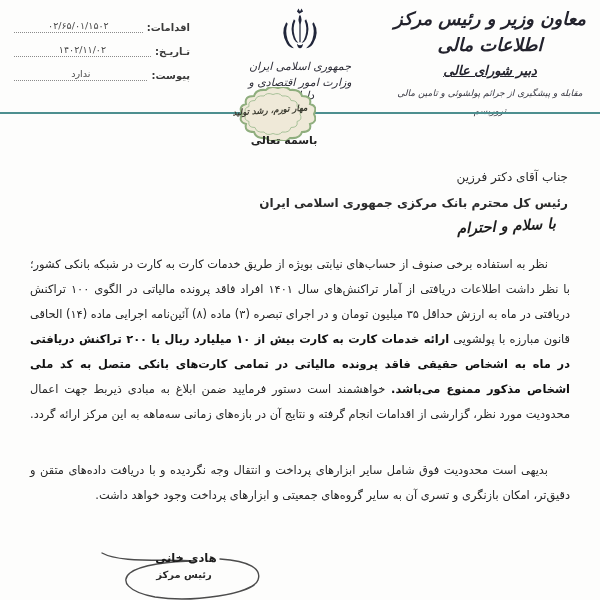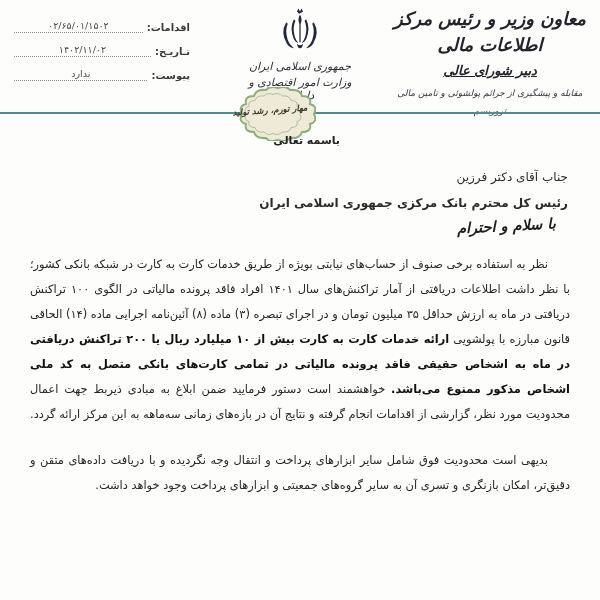--- a/index.html
+++ b/index.html
@@ -50,40 +50,40 @@
     background:#4d8f8f;
   }
   .medallion{position:absolute;top:87px;left:224px;width:92px;height:54px;}
   .medallion-text{
     position:absolute;top:18px;left:0;width:92px;text-align:center;
     font-style:italic;font-size:8.5px;font-weight:bold;color:#3b3b30;
     transform:rotate(-4deg);
   }
   .basmala{
     position:absolute;top:134px;left:228px;width:112px;
-    font-weight:bold;font-size:11px;color:#222;
+    text-align:center;font-weight:bold;font-size:11px;color:#222;
   }
   
   .recipient{position:absolute;top:164px;right:32px;text-align:right;}
   .recipient .r1{font-weight:normal;font-size:12px;line-height:26px;}
   .recipient .r2{font-weight:bold;font-size:12px;line-height:26px;}
   .salutation{
     position:absolute;top:218px;right:44px;
     font-style:italic;font-weight:bold;font-size:14.5px;color:#1d1d1d;
     transform:rotate(-3deg);letter-spacing:1px;
   }
   
   .body-text{
     position:absolute;top:252px;right:30px;left:30px;
     font-size:11.4px;line-height:25px;text-align:justify;
     direction:rtl;color:#262626;
   }
   .body-text p{margin:0;}
   .body-text p.p1{text-indent:22px;}
-  .body-text p.p2{text-indent:22px;margin-top:21px;}
+  .body-text p.p2{text-indent:22px;margin-top:31px;}
   .body-text b{font-weight:bold;color:#111;}
   
   .signature{position:absolute;top:545px;left:100px;width:170px;height:55px;}
   .signature svg{position:absolute;top:2px;left:0;}
   .sig-name{
     position:absolute;top:6px;left:26px;width:120px;text-align:center;
     font-weight:bold;font-size:11.5px;color:#1c1c1c;
   }
   .sig-title{
     position:absolute;top:24px;left:34px;width:100px;text-align:center;
@@ -152,14 +152,21 @@
     <div class="r1">جناب آقای دکتر فرزین</div>
     <div class="r2">رئیس کل محترم بانک مرکزی جمهوری اسلامی ایران</div>
   </div>
   <div class="salutation">با سلام و احترام</div>
 
   <div class="body-text">
     <p class="p1"><span>نظر به استفاده برخی صنوف از حساب‌های نیابتی بویژه از طریق خدمات کارت به کارت در شبکه بانکی کشور؛ با نظر داشت اطلاعات دریافتی از آمار تراکنش‌های سال ۱۴۰۱ افراد فاقد پرونده مالیاتی در الگوی ۱۰۰ تراکنش دریافتی در ماه به ارزش حداقل ۳۵ میلیون تومان و در اجرای تبصره (۳) ماده (۸) آئین‌نامه اجرایی ماده (۱۴) الحاقی قانون مبارزه با پولشویی </span><b>ارائه خدمات کارت به کارت بیش از ۱۰ میلیارد ریال یا ۲۰۰ تراکنش دریافتی در ماه به اشخاص حقیقی فاقد پرونده مالیاتی در تمامی کارت‌های بانکی متصل به کد ملی اشخاص مذکور ممنوع می‌باشد.</b><span> خواهشمند است دستور فرمایید ضمن ابلاغ به مبادی ذیربط جهت اعمال محدودیت مورد نظر، گزارشی از اقدامات انجام گرفته و نتایج آن در بازه‌های زمانی سه‌ماهه به این مرکز ارائه گردد.</span></p>
     <p class="p2">بدیهی است محدودیت فوق شامل سایر ابزارهای پرداخت و انتقال وجه نگردیده و با دریافت داده‌های متقن و دقیق‌تر، امکان بازنگری و تسری آن به سایر گروه‌های جمعیتی و ابزارهای پرداخت وجود خواهد داشت.</p>
   </div>
 
+  <div class="signature">
+    <svg width="170" height="55" viewBox="0 0 170 55">
+      <path d="M120 12 C150 14 162 22 158 33 C153 47 92 56 55 50 C28 45 20 34 30 26 C40 18 70 14 96 14 C60 12 20 16 2 6" fill="none" stroke="#4c4c4c" stroke-width="1.4" stroke-linecap="round"></path>
+    </svg>
+    <div class="sig-name">هادی خانی</div>
+    <div class="sig-title">رئیس مرکز</div>
+  </div>
 
 </div>
 
 </body></html>

